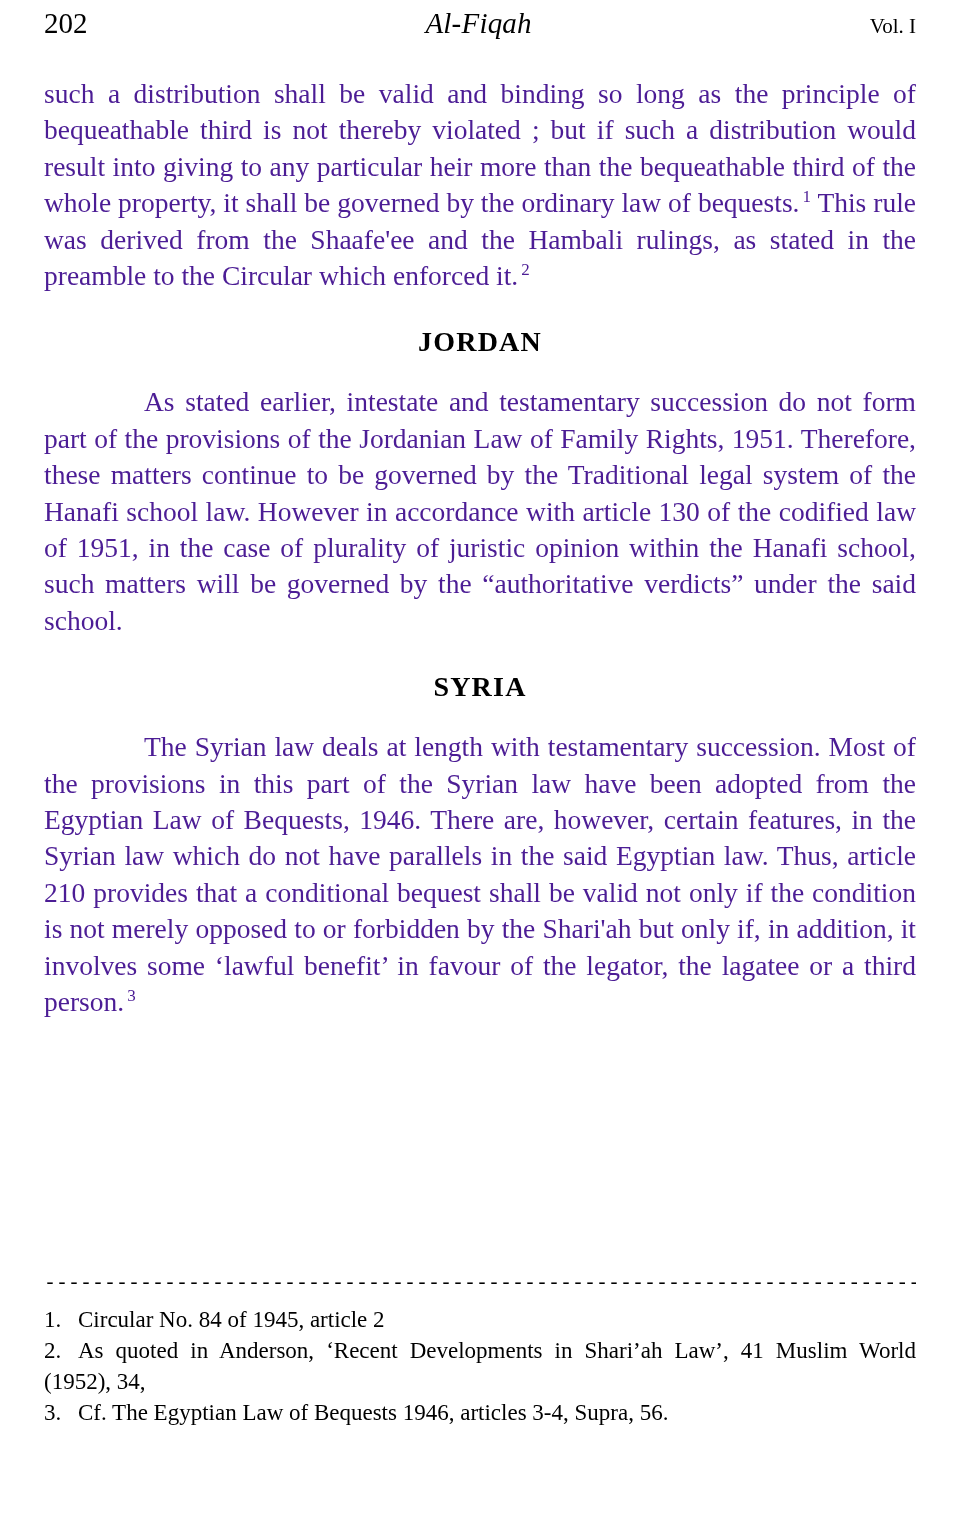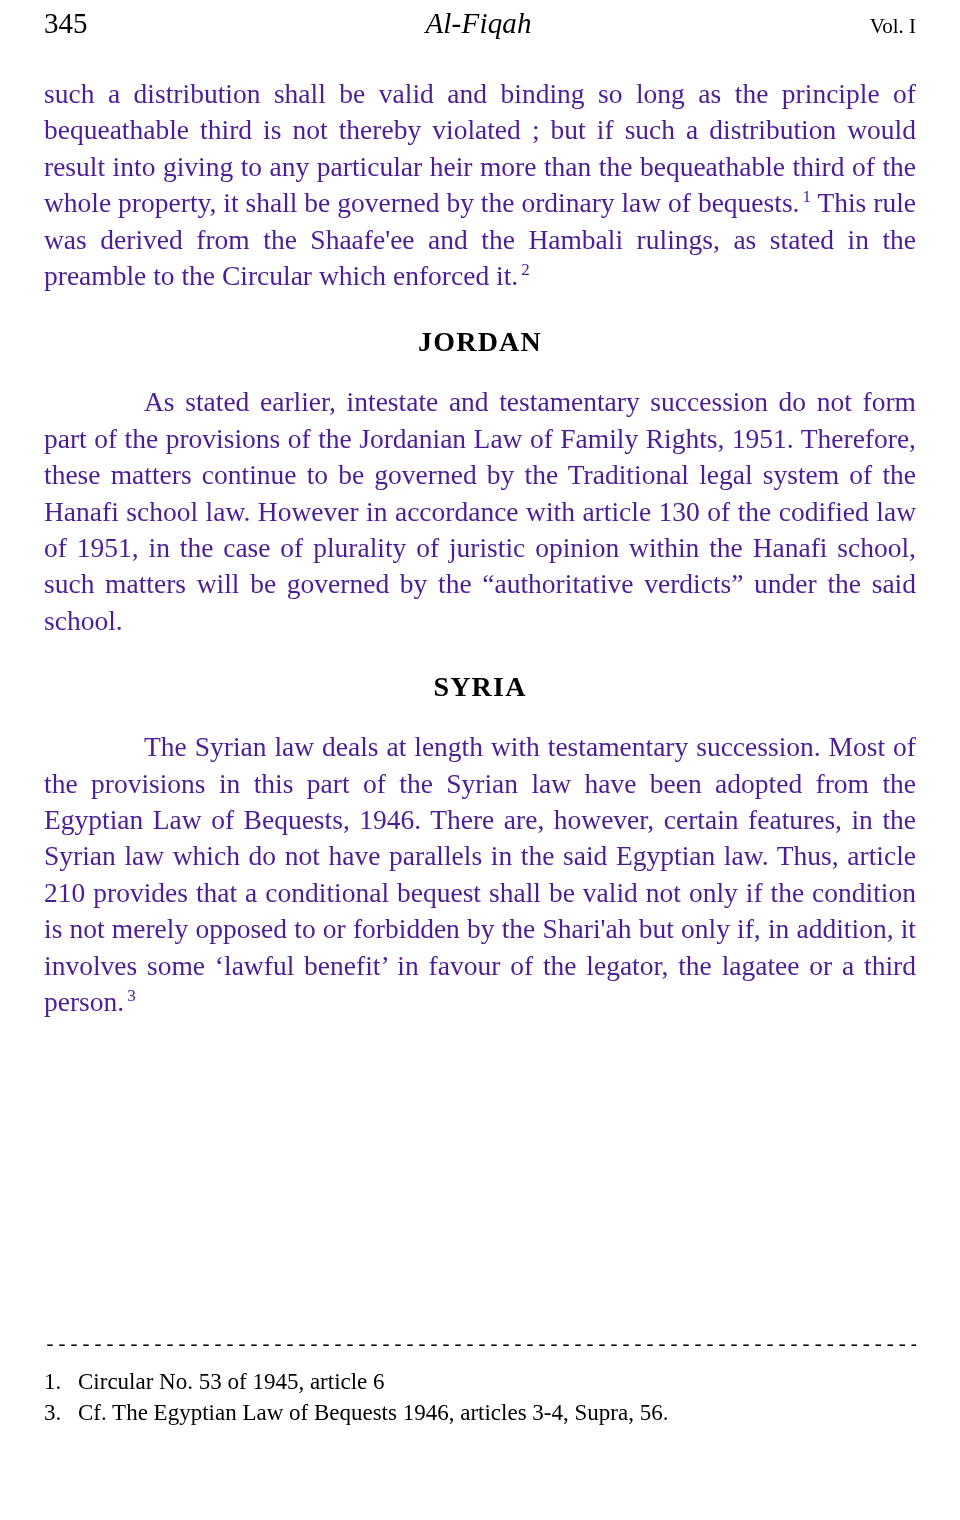--- a/index.html
+++ b/index.html
@@ -100,21 +100,21 @@
     display: inline-block;
     min-width: 34px;
   }
 </style>
 </head>
 <body>
 
 <div class="page">
 
   <div class="running-head">
-    <span class="folio">345</span>
+    <span class="folio">202</span>
     <span class="book-title">Al-Fiqah</span>
     <span class="volume">Vol. I</span>
   </div>
 
   <div class="body-text">
 
     <p class="para"><span>such a distribution shall be valid and binding so long as the principle of bequeathable third is not thereby violated ; but if such a distribution would result into giving to any particular heir more than the bequeathable third of the whole property, it shall be governed by the ordinary law of bequests.</span><sup class="note">1</sup> <span>This rule was derived from the Shaafe'ee and the Hambali rulings, as stated in the preamble to the Circular which enforced it.</span><sup class="note">2</sup></p>
 
     <h2 class="sec-head">JORDAN</h2>
 
@@ -122,17 +122,18 @@
 
     <h2 class="sec-head">SYRIA</h2>
 
 
     <p class="para indent"><span>The Syrian law deals at length with testamentary succession. Most of the provisions in this part of the Syrian law have been adopted from the Egyptian Law of Bequests, 1946. There are, however, certain features, in the Syrian law which do not have parallels in the said Egyptian law. Thus, article 210 provides that a conditional bequest shall be valid not only if the condition is not merely opposed to or forbidden by the Shari'ah but only if, in addition, it involves some ‘lawful benefit’ in favour of the legator, the lagatee or a third person.</span><sup class="note">3</sup></p>
 
   </div>
 
   <div class="footnote-zone">
     <div class="fn-rule">--------------------------------------------------------------------------------</div>
-    <p class="fn"><span class="num">1.</span><span>Circular No. 53 of 1945, article 6</span></p>
+    <p class="fn"><span class="num">1.</span><span>Circular No. 84 of 1945, article 2</span></p>
+    <p class="fn"><span class="num">2.</span><span>As quoted in Anderson, ‘Recent Developments in Shari’ah Law’, 41 Muslim World (1952), 34,</span></p>
     <p class="fn"><span class="num">3.</span><span>Cf. The Egyptian Law of Bequests 1946, articles 3-4, Supra, 56.</span></p>
   </div>
 
 </div>
 
 </body></html>

